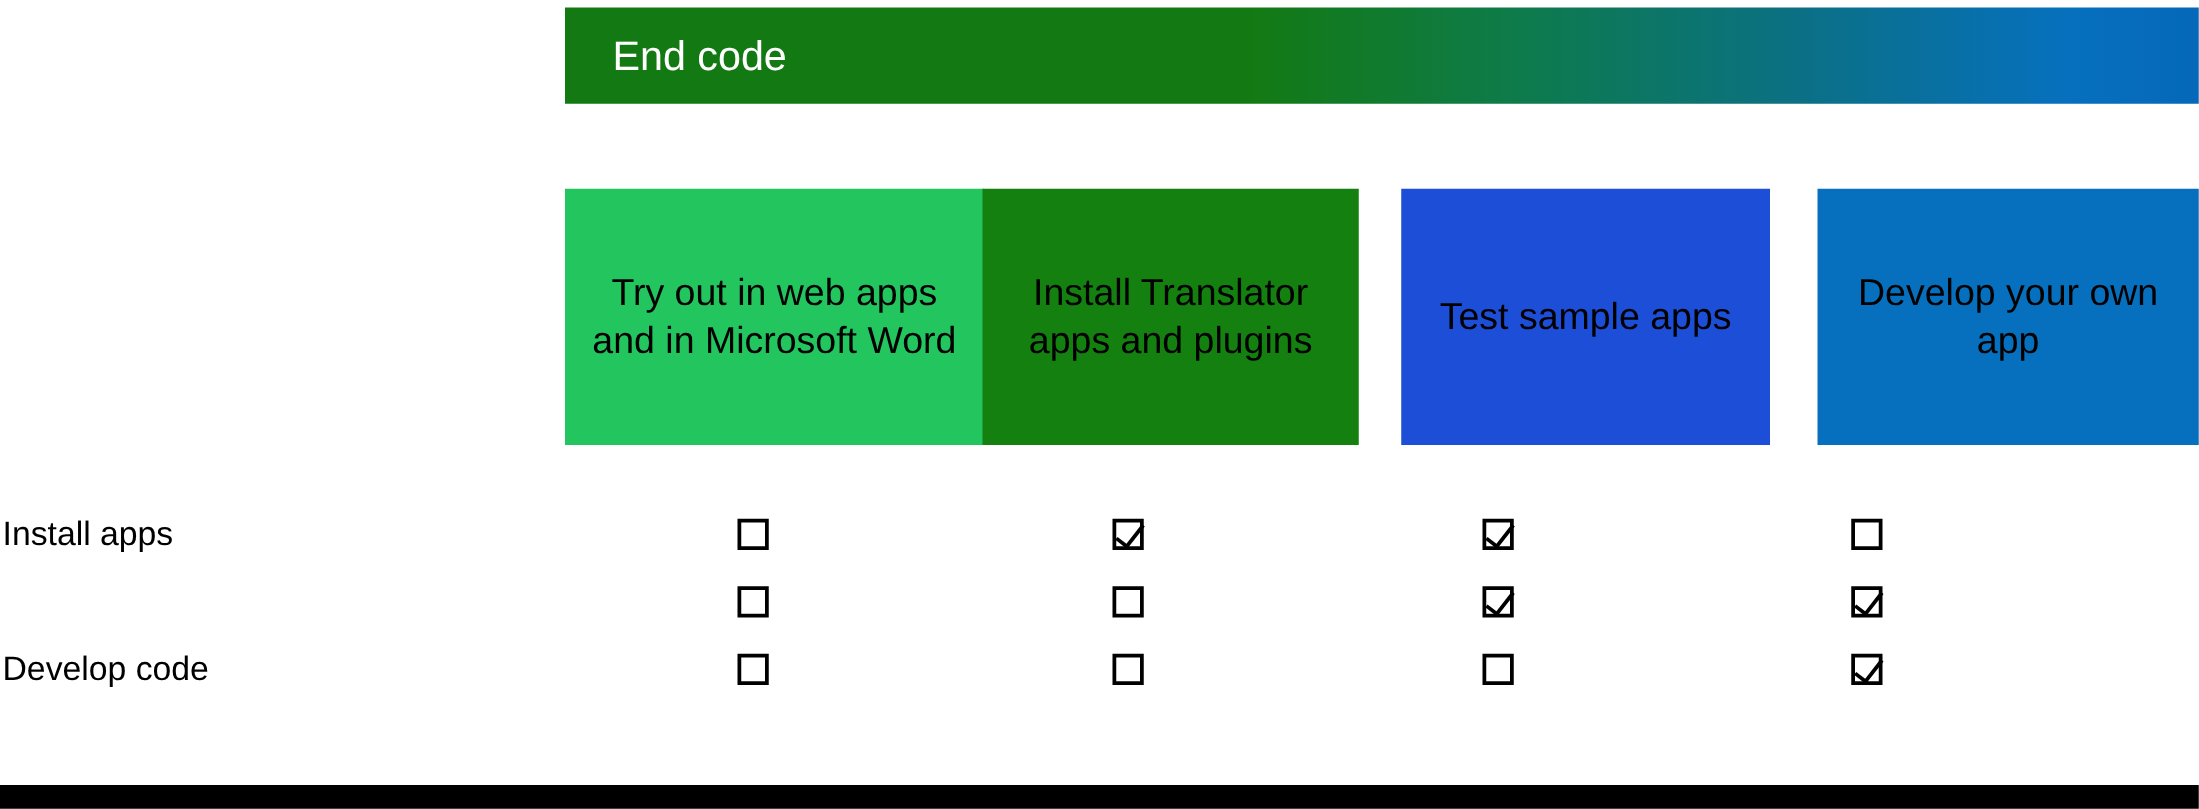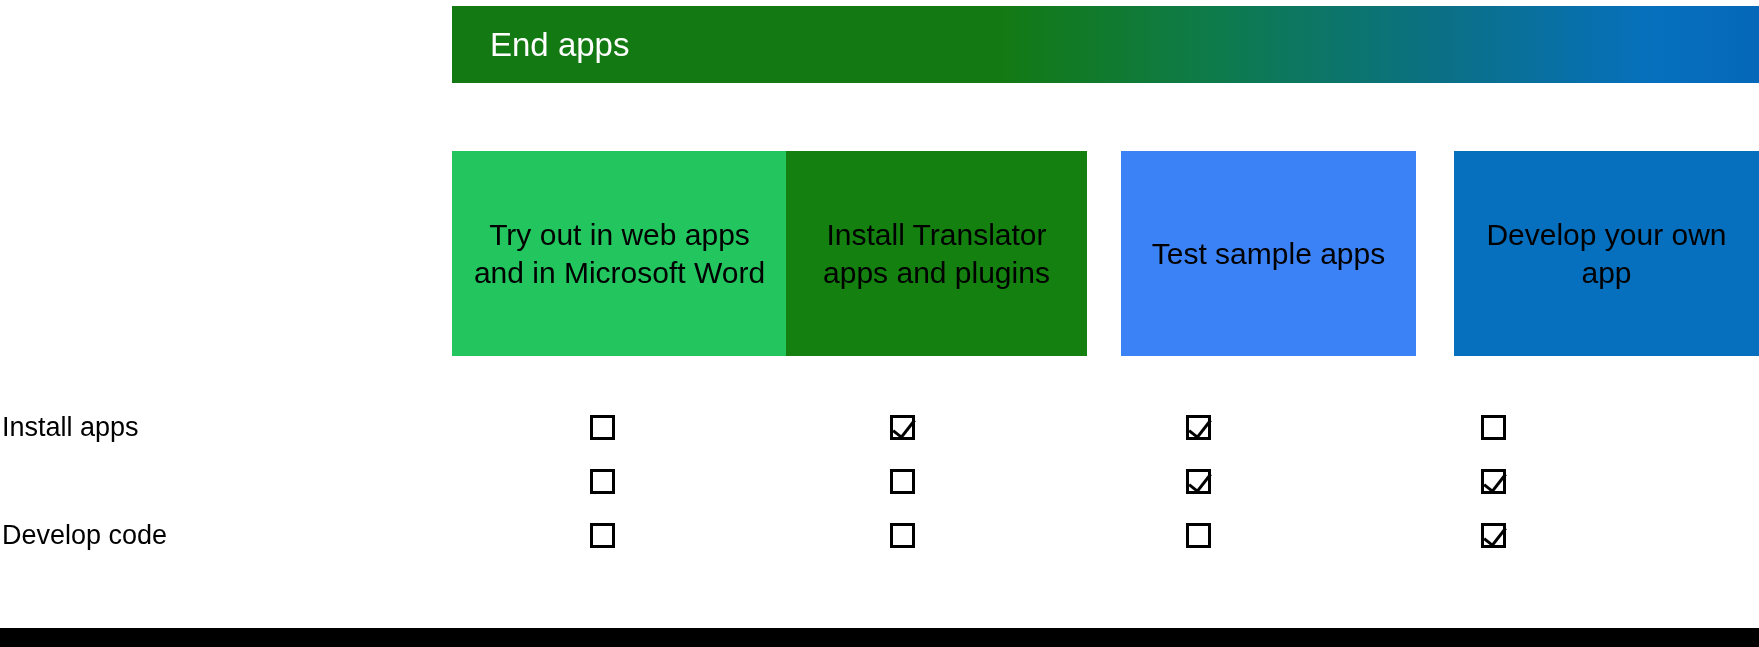--- a/index.html
+++ b/index.html
@@ -62,21 +62,21 @@
     box-sizing: border-box;
     padding: 4px 10px;
   }
   .persona-card .card-title {
     font-size: 30px;
     line-height: 1.25;
     color: #000000;
   }
   .card-0 { left: 0px;   width: 335px; background: #22c55e; }
   .card-1 { left: 334px; width: 301px; background: #13800F; }
-  .card-2 { left: 669px; width: 295px; background: #3b82f6; }
+  .card-2 { left: 669px; width: 295px; background: #1d4ed8; }
   .card-3 { left: 1002px; width: 305px; background: #0670BE; }
 
   
   .matrix {
     position: absolute;
     left: 0;
     top: 400px;
     width: 1759px;
   }
   .matrix-row {
@@ -135,21 +135,21 @@
     top: 628px;
     width: 1759px;
     height: 19px;
     background: #000000;
   }
 </style>
 </head>
 <body>
 
 <div class="spectrum-bar">
-  <span class="spectrum-label">End apps</span>
+  <span class="spectrum-label">End code</span>
 </div>
 
 <div class="card-row">
   <div class="persona-card card-0">
     <span class="card-title">Try out in web apps and in Microsoft Word</span>
   </div>
   <div class="persona-card card-1">
     <span class="card-title">Install Translator apps and plugins</span>
   </div>
   <div class="persona-card card-2">

